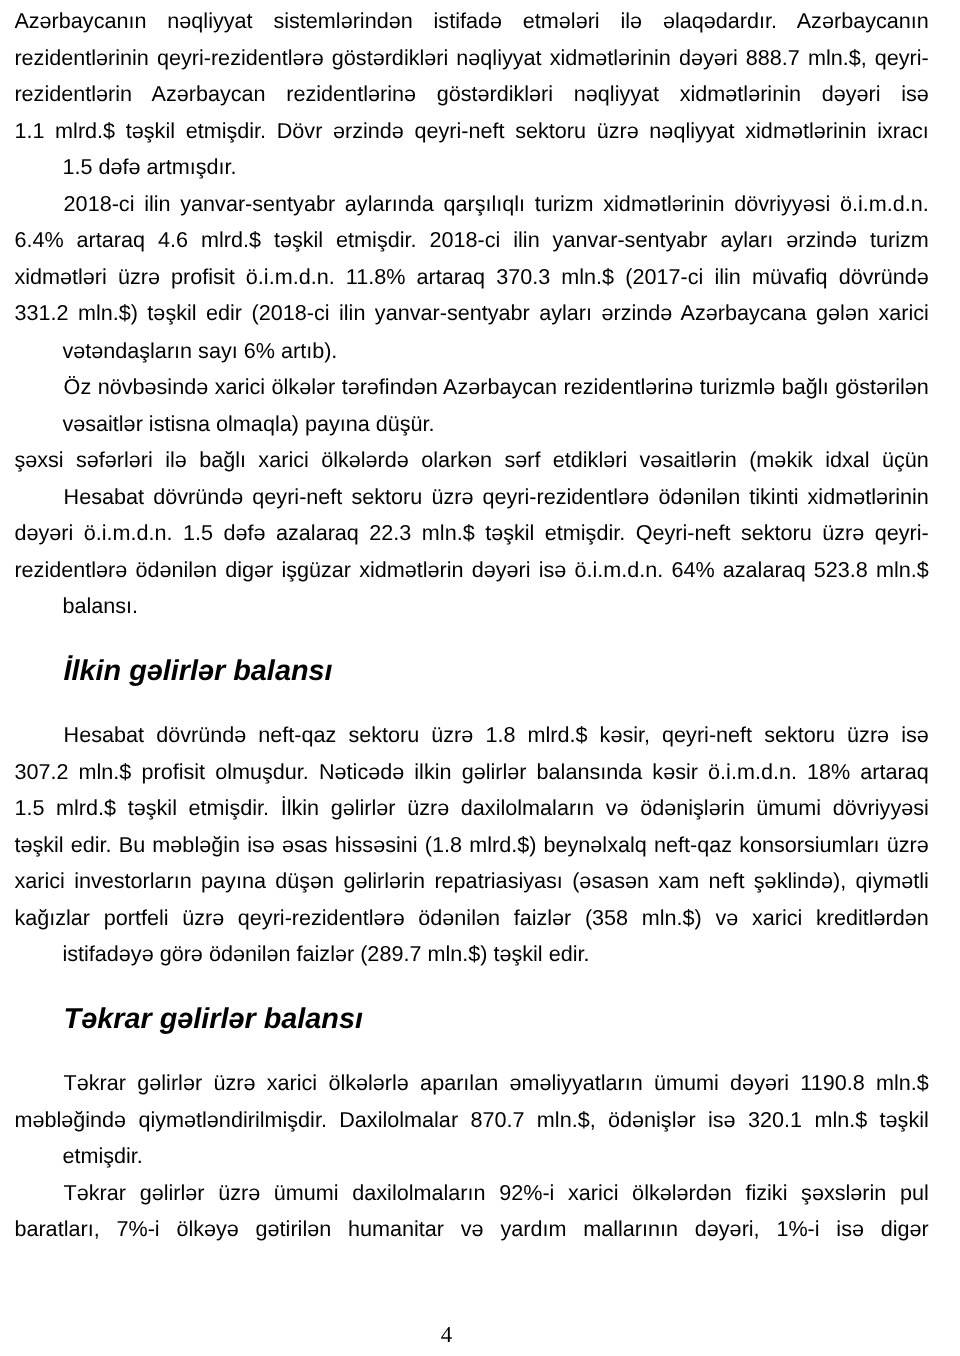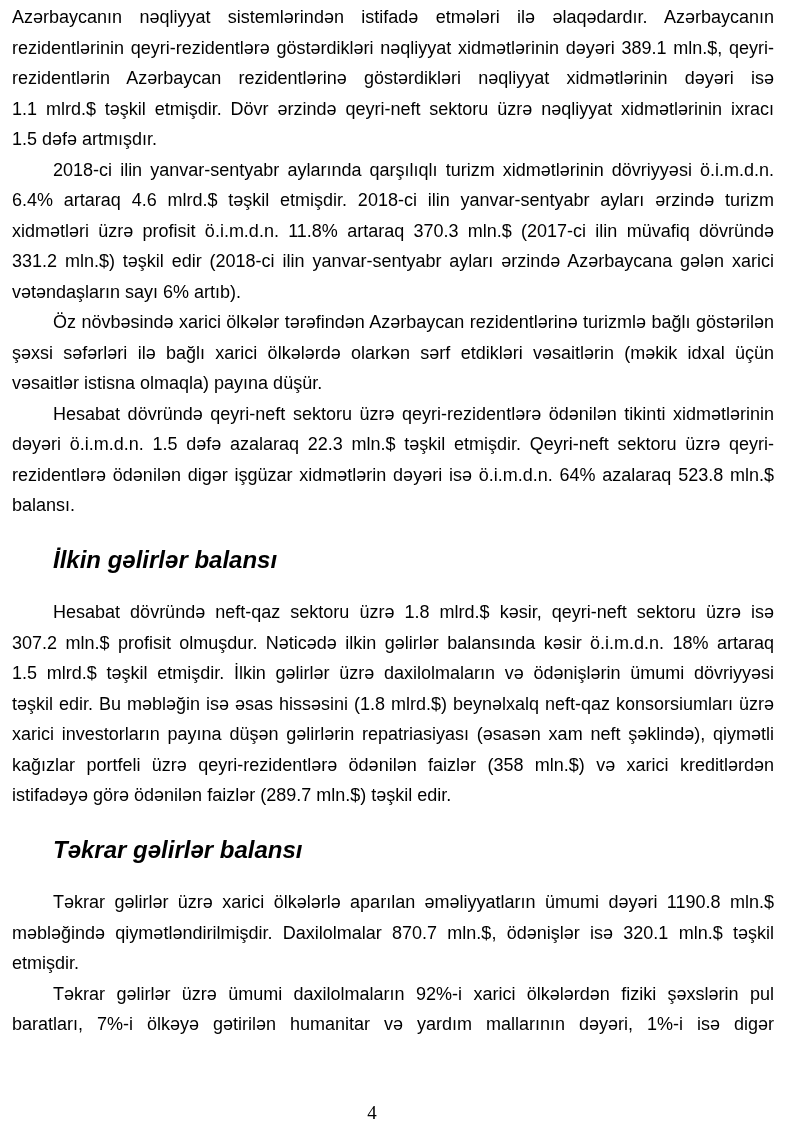--- a/index.html
+++ b/index.html
@@ -26,20 +26,21 @@
     height: 30.5px;
     text-align: justify;
     text-align-last: justify;
     text-justify: inter-word;
     overflow: hidden;
     white-space: normal;
   }
   .line.last {
     text-align: center;
     text-align-last: left;
+    margin-left: 40px;
   }
   .line.indented {
     text-indent: 41px;
   }
   .heading {
     font-weight: 700;
     font-style: italic;
     font-size: 24px;
     line-height: 30.5px;
     margin: 24px 0 22px 41px;
@@ -56,36 +57,36 @@
     color: #000000;
   }
 </style>
 </head>
 <body>
 
 <div class="page">
   <div class="doc-body">
       <div class="paragraph">
         <div class="line">Azərbaycanın nəqliyyat sistemlərindən istifadə etmələri ilə əlaqədardır. Azərbaycanın</div>
-        <div class="line">rezidentlərinin qeyri-rezidentlərə göstərdikləri nəqliyyat xidmətlərinin dəyəri 389.1 mln.$, qeyri-</div>
+        <div class="line">rezidentlərinin qeyri-rezidentlərə göstərdikləri nəqliyyat xidmətlərinin dəyəri 888.7 mln.$, qeyri-</div>
         <div class="line">rezidentlərin Azərbaycan rezidentlərinə göstərdikləri nəqliyyat xidmətlərinin dəyəri isə</div>
         <div class="line">1.1 mlrd.$ təşkil etmişdir. Dövr ərzində qeyri-neft sektoru üzrə nəqliyyat xidmətlərinin ixracı</div>
         <div class="line last">1.5 dəfə artmışdır.</div>
       </div>
       <div class="paragraph">
         <div class="line indented">2018-ci ilin yanvar-sentyabr aylarında qarşılıqlı turizm xidmətlərinin dövriyyəsi ö.i.m.d.n.</div>
         <div class="line">6.4% artaraq 4.6 mlrd.$ təşkil etmişdir. 2018-ci ilin yanvar-sentyabr ayları ərzində turizm</div>
         <div class="line">xidmətləri üzrə profisit ö.i.m.d.n. 11.8% artaraq 370.3 mln.$ (2017-ci ilin müvafiq dövründə</div>
         <div class="line">331.2 mln.$) təşkil edir (2018-ci ilin yanvar-sentyabr ayları ərzində Azərbaycana gələn xarici</div>
         <div class="line last">vətəndaşların sayı 6% artıb).</div>
       </div>
       <div class="paragraph">
         <div class="line indented">Öz növbəsində xarici ölkələr tərəfindən Azərbaycan rezidentlərinə turizmlə bağlı göstərilən</div>
+        <div class="line last">vəsaitlər istisna olmaqla) payına düşür.</div>
         <div class="line">şəxsi səfərləri ilə bağlı xarici ölkələrdə olarkən sərf etdikləri vəsaitlərin (məkik idxal üçün</div>
-        <div class="line last">vəsaitlər istisna olmaqla) payına düşür.</div>
       </div>
       <div class="paragraph">
         <div class="line indented">Hesabat dövründə qeyri-neft sektoru üzrə qeyri-rezidentlərə ödənilən tikinti xidmətlərinin</div>
         <div class="line">dəyəri ö.i.m.d.n. 1.5 dəfə azalaraq 22.3 mln.$ təşkil etmişdir. Qeyri-neft sektoru üzrə qeyri-</div>
         <div class="line">rezidentlərə ödənilən digər işgüzar xidmətlərin dəyəri isə ö.i.m.d.n. 64% azalaraq 523.8 mln.$</div>
         <div class="line last">balansı.</div>
       </div>
       <div class="heading">İlkin gəlirlər balansı</div>
       <div class="paragraph">
         <div class="line indented">Hesabat dövründə neft-qaz sektoru üzrə 1.8 mlrd.$ kəsir, qeyri-neft sektoru üzrə isə</div>

